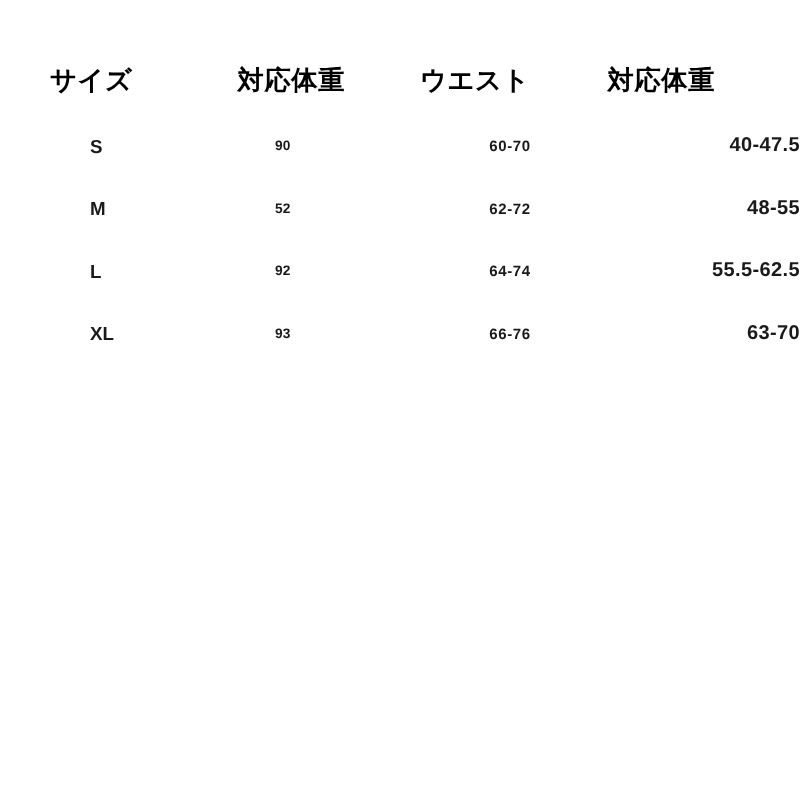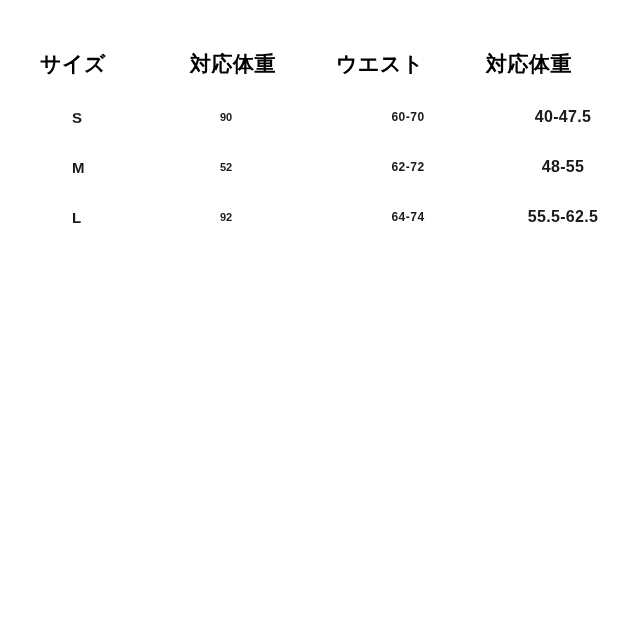--- a/index.html
+++ b/index.html
@@ -51,21 +51,21 @@
     font-size: 16px;
     font-weight: bold;
     color: #1a1a1a;
     padding: 16px 0;
     text-align: center;
     white-space: nowrap;
   }
   .size-table tbody td.d0 { text-align: left; padding-left: 72px; font-size: 15px; }
   .size-table tbody td.d1 { text-align: left; padding-left: 52px; font-size: 11px; }
   .size-table tbody td.d2 { text-align: center; padding-left: 8px; font-size: 12px; letter-spacing: 0.5px; }
-  .size-table tbody td.d3 { text-align: center; padding-left: 6px; font-size: 16px; letter-spacing: 0.3px; }
+  .size-table tbody td.d3 { text-align: right; padding-left: 6px; font-size: 16px; letter-spacing: 0.3px; }
 </style>
 </head>
 <body>
 
 <div class="page">
   <table class="size-table">
     <colgroup>
       <col class="c0">
         <col class="c1">
         <col class="c2">
@@ -91,15 +91,21 @@
         <td class="d1">52</td>
         <td class="d2">62-72</td>
         <td class="d3">48-55</td>
       </tr>
       <tr>
         <td class="d0">L</td>
         <td class="d1">92</td>
         <td class="d2">64-74</td>
         <td class="d3">55.5-62.5</td>
       </tr>
+      <tr>
+        <td class="d0">XL</td>
+        <td class="d1">93</td>
+        <td class="d2">66-76</td>
+        <td class="d3">63-70</td>
+      </tr>
     </tbody>
   </table>
 </div>
 
 </body></html>

